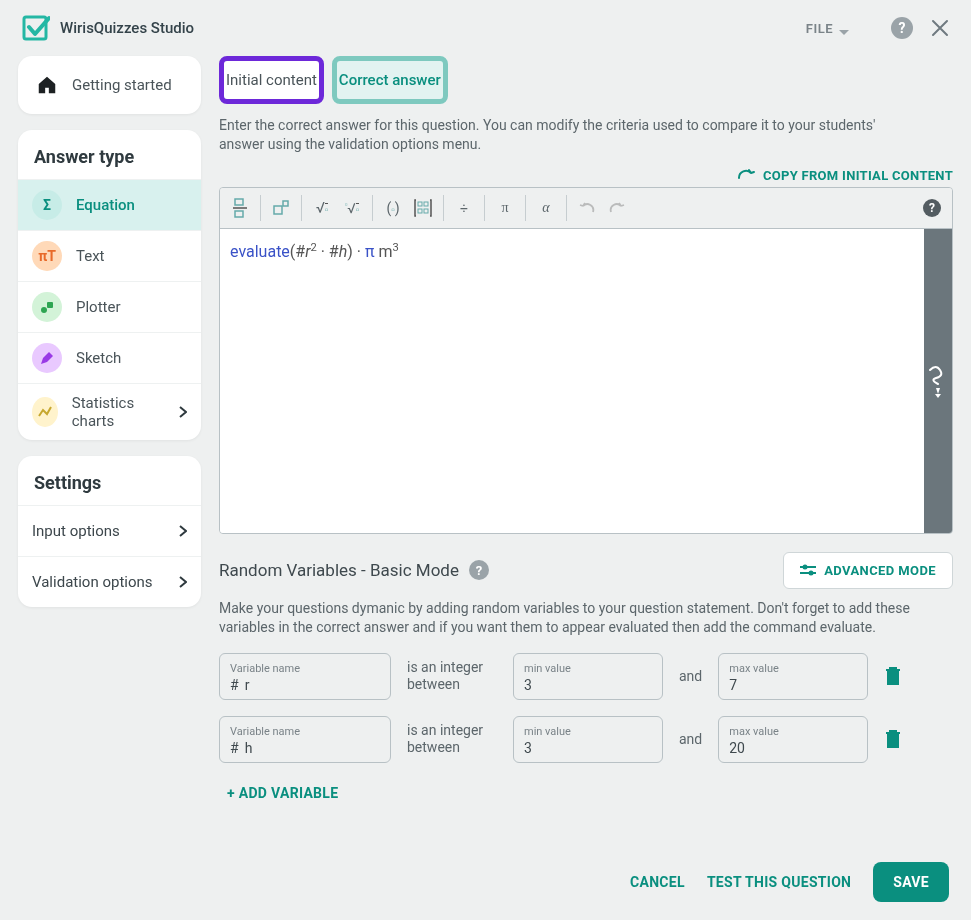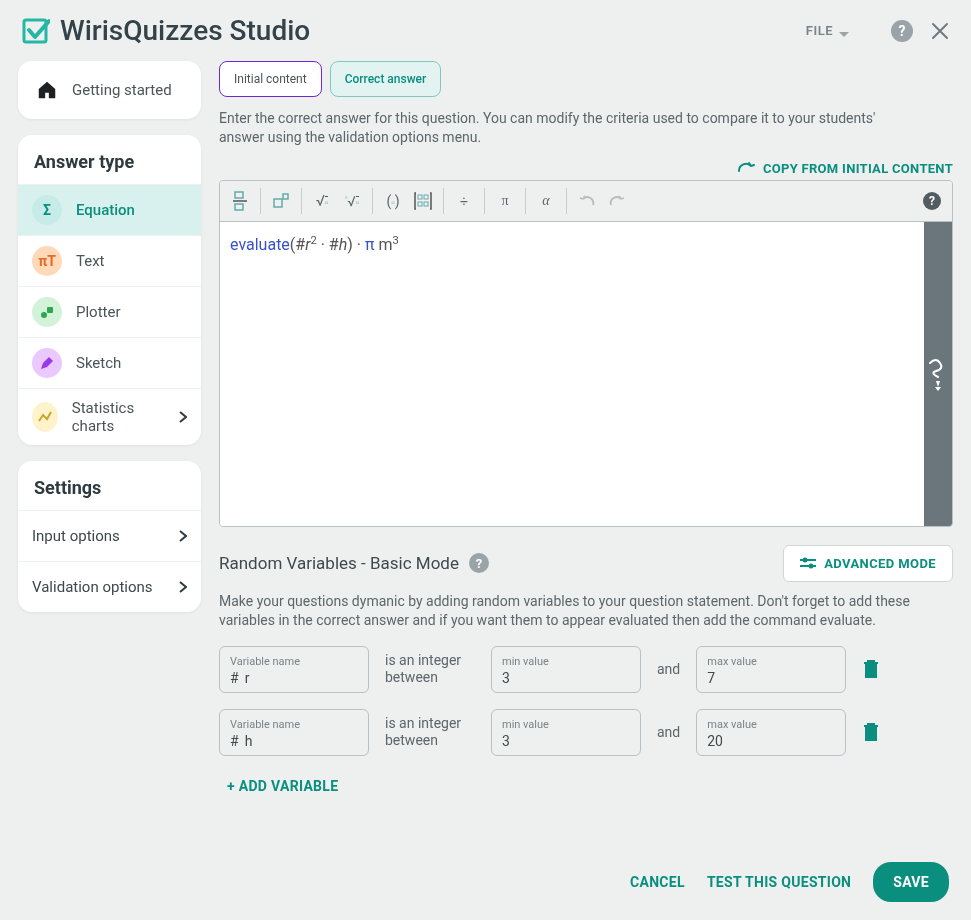--- a/index.html
+++ b/index.html
@@ -1,19 +1,19 @@
 <!DOCTYPE html>
 <html><head>
 <meta charset="utf-8">
 <style>
 *{box-sizing:border-box;margin:0;padding:0;font-family:-apple-system,BlinkMacSystemFont,"Segoe UI",Roboto,Helvetica,Arial,sans-serif}
 body{background:#eef0f0;width:971px;height:920px;overflow:hidden;color:#2f3a3f}
 .header{display:flex;align-items:center;padding:14px 22px 8px 22px}
 .logo{width:28px;height:28px;position:relative;margin-right:10px}
-.title{font-size:28px;font-weight:500;color:#34434a}
+.title{font-size:15px;font-weight:500;color:#34434a}
 .hsp{flex:1}
 .file-btn{display:flex;align-items:flex-end;gap:6px;color:#7a8388;font-size:13px;font-weight:600;letter-spacing:.5px;cursor:pointer;margin-right:24px}
 .hicon{color:#9aa3a8;margin-left:18px;cursor:pointer}
 .close-x{color:#6f7a80;font-size:22px;cursor:pointer}
 .layout{display:flex;padding:6px 18px 0 18px;gap:18px}
 .side{width:183px;flex-shrink:0}
 .card{background:#fff;border-radius:14px;box-shadow:0 1px 3px rgba(0,0,0,.06);overflow:hidden;margin-bottom:16px}
 .gs-item{display:flex;align-items:center;gap:14px;padding:18px 18px}
 .gs-ico{width:22px;height:22px;color:#1d2123}
 .gs-txt{font-size:15px;color:#4a5459}
@@ -25,21 +25,21 @@
 .atype.active .lbl{color:#0a8f7f;font-weight:500}
 .atype .chev{margin-left:auto;color:#4a5459}
 .b-eq{background:#c7ece7;color:#0a8f7f;font-weight:700}
 .b-tx{background:#ffd9b8;color:#e86a2a;font-weight:700;font-size:11px}
 .b-pl{background:#d3f3d8;color:#2ea552}
 .b-sk{background:#e9c9ff;color:#9a3ae6}
 .b-st{background:#fff3cc;color:#c7a82f}
 .settings-item{display:flex;align-items:center;justify-content:space-between;padding:16px 14px;border-top:1px solid #eef1f1;cursor:pointer;font-size:15px;color:#3d474c}
 .main{flex:1;min-width:0}
 .tabs{display:flex;gap:8px}
-.tab{border:1px solid #6d28d9;background:#fff;border-radius:8px;padding:10px 14px;font-size:12px;color:#4a5459;cursor:pointer}
+.tab{border:5px solid #6d28d9;background:#fff;border-radius:8px;padding:10px 2px;font-size:15px;color:#4a5459;cursor:pointer}
 .tab.active{background:#e3f3f1;border-color:#7ec9bf;color:#0a8f7f;font-weight:500}
 .desc{font-size:14px;color:#5c666b;margin:12px 0 14px 0;max-width:660px;line-height:1.35}
 .copyrow{display:flex;justify-content:flex-end;margin-bottom:4px}
 .copybtn{display:flex;align-items:center;gap:8px;color:#0a8f7f;font-weight:700;font-size:13px;letter-spacing:.3px;cursor:pointer}
 .editor{border:1px solid #b8c1c5;border-radius:4px;overflow:hidden}
 .toolbar{background:#eef0f0;border-bottom:1px solid #b8c1c5;display:flex;align-items:center;padding:4px 6px;gap:2px}
 .tbtn{width:28px;height:32px;display:flex;align-items:center;justify-content:center;border-radius:3px;cursor:pointer;color:#5c666b;font-size:14px}
 .tsep{width:1px;height:26px;background:#c6cdd0;margin:0 4px}
 .edbody{display:flex;height:304px}
 .edarea{flex:1;background:#fff;padding:12px 10px;font-size:16px}
@@ -51,31 +51,31 @@
 .sect{margin-top:18px}
 .secthdr{display:flex;align-items:center;gap:10px}
 .secttitle{font-size:17px;color:#3f494e}
 .qcirc{width:20px;height:20px;border-radius:50%;background:#9aa3a8;color:#fff;display:flex;align-items:center;justify-content:center;font-size:13px;font-weight:700}
 .advbtn{margin-left:auto;display:flex;align-items:center;gap:8px;border:1px solid #cfd6d8;background:#fff;border-radius:6px;padding:10px 16px;color:#0a8f7f;font-weight:700;font-size:13px;letter-spacing:.4px;cursor:pointer}
 .sectdesc{font-size:14px;color:#5c666b;margin-top:10px;line-height:1.35}
 .varrow{display:flex;align-items:center;gap:16px;margin-top:16px}
 .fld{position:relative;border:1px solid #b8c1c5;border-radius:6px;padding:8px 10px 6px 10px;background:transparent;min-width:140px}
 .fld .flabel{font-size:11px;color:#7a8388}
 .fld .fval{font-size:14px;color:#3f494e;margin-top:2px;display:flex;align-items:center;gap:6px}
-.fld.name{width:150px}
+.fld.name{width:172px}
 .fld.num{width:150px}
 .between{font-size:14px;color:#5c666b;width:90px;line-height:1.2}
 .and{font-size:14px;color:#5c666b}
 .trash{color:#0a8f7f;cursor:pointer}
 .addvar{margin-top:22px;color:#0a8f7f;font-weight:700;font-size:14px;letter-spacing:.3px;cursor:pointer;padding-left:8px}
 .footer{position:absolute;bottom:18px;right:22px;display:flex;align-items:center;gap:22px}
 .fbtn{font-weight:700;font-size:14px;letter-spacing:.3px;cursor:pointer}
 .fbtn.cancel{color:#0a8f7f}
 .fbtn.test{color:#0a8f7f}
-.fbtn.save{background:#0a8f7f;color:#fff;padding:12px 20px;border-radius:18px}
+.fbtn.save{background:#0a8f7f;color:#fff;padding:12px 20px;border-radius:8px}
 .help-ico{color:#535c61}
 svg{display:block}
 </style>
 </head>
 <body>
 
 <div class="header">
   <div class="logo">
     <svg viewBox="0 0 28 28" width="28" height="28">
         <rect x="2" y="3" width="22" height="22" rx="2" fill="none" stroke="#24b7a4" stroke-width="3"></rect>

